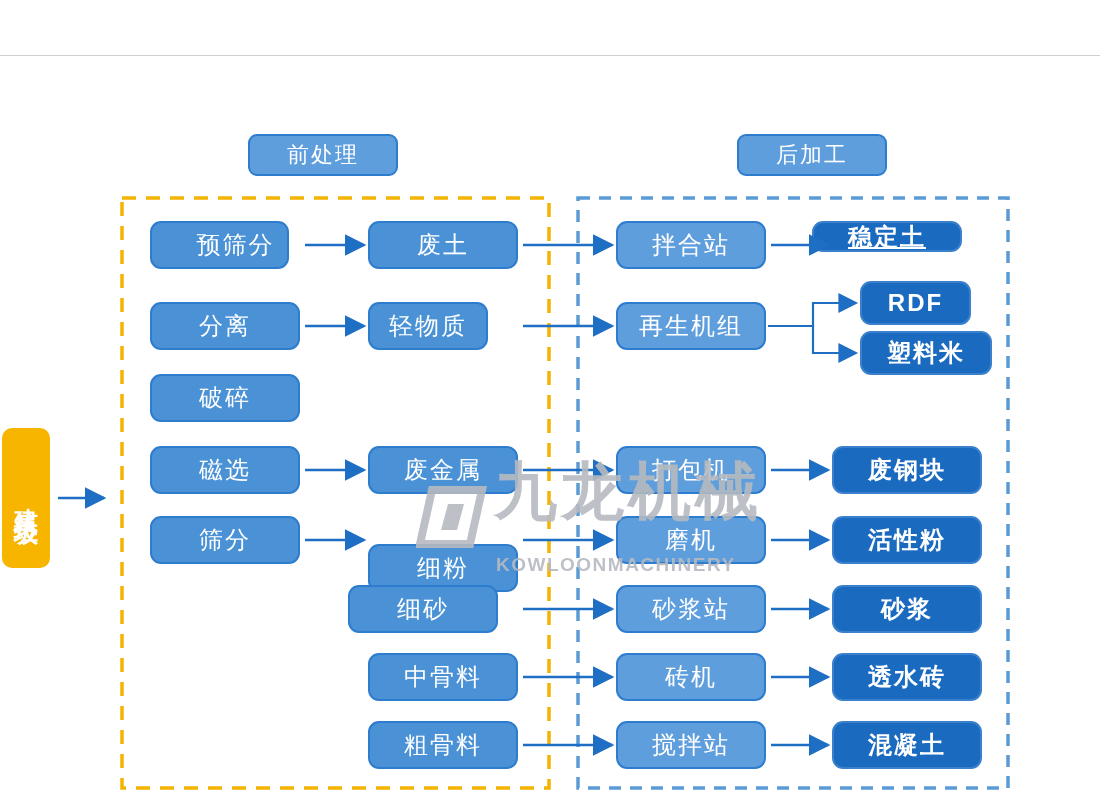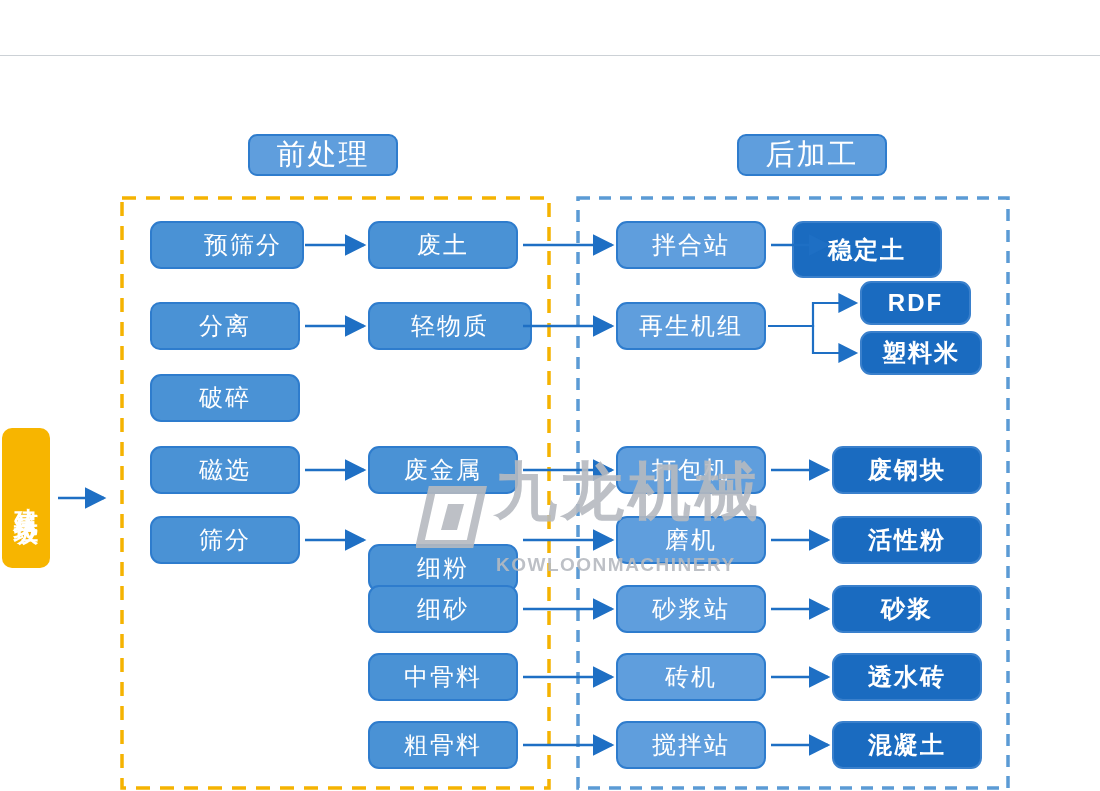--- a/index.html
+++ b/index.html
@@ -11,21 +11,21 @@
 
   
   .title-box{position:absolute;left:335px;top:32px;width:436px;height:48px;border:1px solid var(--frame);background:#fff;z-index:2;}
   .title-main{position:absolute;left:50%;top:0;transform:translate(-50%,-55%);background:#fff;padding:0 20px;
     font-size:31px;font-weight:700;color:var(--title);letter-spacing:2px;white-space:nowrap;}
   .title-sub{position:absolute;left:50%;bottom:0;transform:translate(-50%,55%);background:#fff;padding:0 14px;
     font-size:26px;font-weight:700;color:var(--subtitle);letter-spacing:1px;white-space:nowrap;}
 
   
   .badge{position:absolute;width:150px;height:42px;border-radius:9px;background:var(--light);border:2px solid var(--bd);
-    color:#fff;font-size:29px;letter-spacing:2px;display:flex;align-items:center;justify-content:center;box-sizing:border-box;z-index:10;}
+    color:#fff;font-size:22px;letter-spacing:2px;display:flex;align-items:center;justify-content:center;box-sizing:border-box;z-index:10;}
   .badge.pre{left:248px;top:134px;}
   .badge.post{left:737px;top:134px;}
 
   
   .source-box{position:absolute;left:2px;top:428px;width:48px;height:140px;border-radius:10px;background:var(--src);
     color:#fff;font-size:24px;font-weight:700;display:flex;align-items:center;justify-content:center;
     writing-mode:vertical-rl;text-orientation:upright;letter-spacing:5px;z-index:10;}
 
   
   .node{position:absolute;border-radius:11px;display:flex;align-items:center;justify-content:center;
@@ -80,42 +80,42 @@
       <polyline points="768,326 813,326 813,303 856,303" fill="none" stroke="#1e6fc4" stroke-width="2.2" marker-end="url(#ah)"></polyline>
       <polyline points="768,326 813,326 813,353 856,353" fill="none" stroke="#1e6fc4" stroke-width="2.2" marker-end="url(#ah)"></polyline>
       <line x1="771" y1="470" x2="828" y2="470" stroke="#1e6fc4" stroke-width="2.4" marker-end="url(#ah)"></line>
       <line x1="771" y1="540" x2="828" y2="540" stroke="#1e6fc4" stroke-width="2.4" marker-end="url(#ah)"></line>
       <line x1="771" y1="609" x2="828" y2="609" stroke="#1e6fc4" stroke-width="2.4" marker-end="url(#ah)"></line>
       <line x1="771" y1="677" x2="828" y2="677" stroke="#1e6fc4" stroke-width="2.4" marker-end="url(#ah)"></line>
       <line x1="771" y1="745" x2="828" y2="745" stroke="#1e6fc4" stroke-width="2.4" marker-end="url(#ah)"></line>
     </svg>
 
   <div id="nodes">
-      <div class="node mid" style="left: 150px; top: 221px; width: 154px; height: 48px; padding-left: 32px;">预筛分</div>
-      <div class="node mid" style="left: 150px; top: 302px; width: 150px; height: 48px; border-radius: 10px;">分离</div>
+      <div class="node mid" style="left: 150px; top: 221px; width: 139px; height: 48px; padding-left: 32px;">预筛分</div>
+      <div class="node mid" style="left: 150px; top: 302px; width: 150px; height: 48px;">分离</div>
       <div class="node mid" style="left: 150px; top: 374px; width: 150px; height: 48px;">破碎</div>
       <div class="node mid" style="left: 150px; top: 446px; width: 150px; height: 48px;">磁选</div>
       <div class="node mid" style="left: 150px; top: 516px; width: 150px; height: 48px;">筛分</div>
       <div class="node mid" style="left: 368px; top: 221px; width: 150px; height: 48px;">废土</div>
-      <div class="node mid" style="left: 368px; top: 302px; width: 164px; height: 48px;">轻物质</div>
+      <div class="node mid" style="left: 368px; top: 302px; width: 120px; height: 48px;">轻物质</div>
       <div class="node mid" style="left: 368px; top: 446px; width: 150px; height: 48px;">废金属</div>
       <div class="node mid" style="left: 368px; top: 544px; width: 150px; height: 48px;">细粉</div>
-      <div class="node mid" style="left: 368px; top: 585px; width: 150px; height: 48px;">细砂</div>
+      <div class="node mid" style="left: 348px; top: 585px; width: 150px; height: 48px;">细砂</div>
       <div class="node mid" style="left: 368px; top: 653px; width: 150px; height: 48px;">中骨料</div>
       <div class="node mid" style="left: 368px; top: 721px; width: 150px; height: 48px;">粗骨料</div>
       <div class="node light" style="left: 616px; top: 221px; width: 150px; height: 48px;">拌合站</div>
       <div class="node light" style="left: 616px; top: 302px; width: 150px; height: 48px;">再生机组</div>
       <div class="node light" style="left: 616px; top: 446px; width: 150px; height: 48px;">打包机</div>
       <div class="node light" style="left: 616px; top: 516px; width: 150px; height: 48px;">磨机</div>
       <div class="node light" style="left: 616px; top: 585px; width: 150px; height: 48px;">砂浆站</div>
       <div class="node light" style="left: 616px; top: 653px; width: 150px; height: 48px;">砖机</div>
       <div class="node light" style="left: 616px; top: 721px; width: 150px; height: 48px;">搅拌站</div>
-      <div class="node dark" style="left: 792px; top: 221px; width: 150px; height: 57px;">稳定土</div>
+      <div class="node dark" style="left: 812px; top: 221px; width: 150px; height: 31px; text-decoration: underline;">稳定土</div>
       <div class="node dark" style="left: 860px; top: 281px; width: 111px; height: 44px;">RDF</div>
-      <div class="node dark" style="left: 860px; top: 331px; width: 122px; height: 44px;">塑料米</div>
+      <div class="node dark" style="left: 860px; top: 331px; width: 132px; height: 44px;">塑料米</div>
       <div class="node dark" style="left: 832px; top: 446px; width: 150px; height: 48px;">废钢块</div>
       <div class="node dark" style="left: 832px; top: 516px; width: 150px; height: 48px;">活性粉</div>
       <div class="node dark" style="left: 832px; top: 585px; width: 150px; height: 48px;">砂浆</div>
       <div class="node dark" style="left: 832px; top: 653px; width: 150px; height: 48px;">透水砖</div>
       <div class="node dark" style="left: 832px; top: 721px; width: 150px; height: 48px;">混凝土</div>
     </div>
 
   <div class="watermark">
     <svg class="wm-logo" width="74" height="64" viewBox="0 0 74 64">
       <path d="M16 5 L66 5 L54 59 L4 59 Z" fill="none" stroke="currentColor" stroke-width="8"></path>

